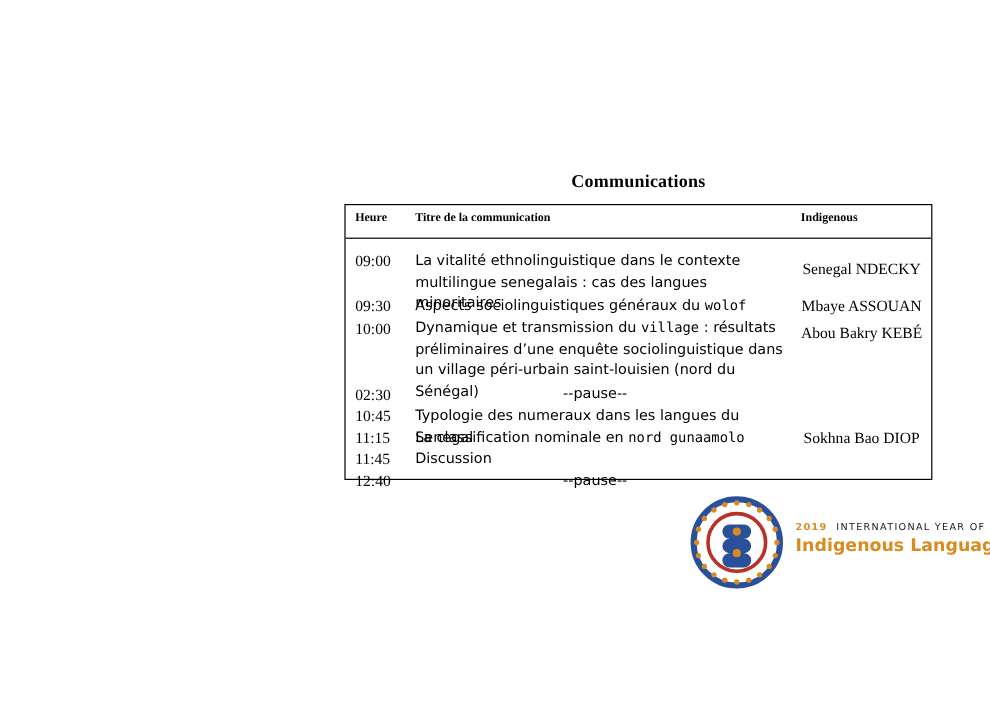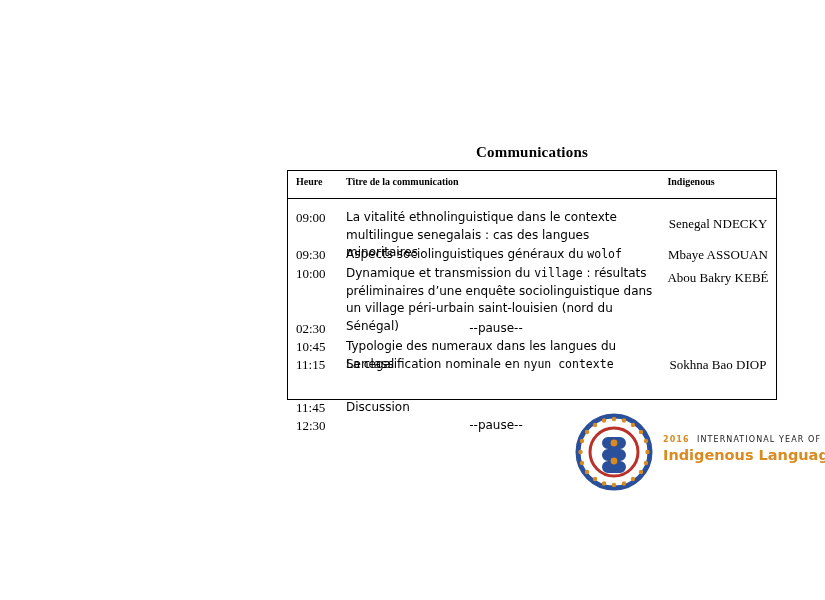--- a/index.html
+++ b/index.html
@@ -182,32 +182,32 @@
         <div class="cell-speaker"></div>
       </div>
 
       <div class="row" style="height:18px;">
         <div class="cell-time">10:45</div>
         <div class="cell-title"><span>Typologie des numeraux dans les langues du Senegal</span></div>
       </div>
 
       <div class="row" style="height:18px;">
         <div class="cell-time">11:15</div>
-        <div class="cell-title"><span>La classification nominale en </span><span class="mono">nyun  contexte</span></div>
+        <div class="cell-title"><span>La classification nominale en </span><span class="mono">nord  gunaamolo</span></div>
         <div class="cell-speaker">Sokhna Bao DIOP</div>
       </div>
 
-      <div class="row" style="height:18px;margin-top:25px;">
+      <div class="row" style="height:18px;">
         <div class="cell-time">11:45</div>
         <div class="cell-title"><span>Discussion</span></div>
         <div class="cell-speaker"></div>
       </div>
 
       <div class="row" style="height:18px;">
-        <div class="cell-time">12:30</div>
+        <div class="cell-time">12:40</div>
         <div class="cell-title center"><span>--pause--</span></div>
         <div class="cell-speaker"></div>
       </div>
 
     </div>
   </div>
 
   <div class="logo-wrap">
     <div class="logo-mark">
       <svg width="78" height="78" viewBox="0 0 78 78" xmlns="http://www.w3.org/2000/svg">
@@ -235,18 +235,18 @@
             <circle cx="29" cy="7.5" r="2.2"></circle>
         </g>
         <circle cx="39" cy="39" r="24" fill="#ffffff"></circle>
         <circle cx="39" cy="39" r="24" fill="none" stroke="#b8322a" stroke-width="3"></circle>
         <path d="M33 24 h12 a6 6 0 0 1 0 12 h-12 a6 6 0 0 0 0 12 h12 a6 6 0 0 1 0 12 h-12 a6 6 0 0 1 0 -12 h12 a6 6 0 0 0 0 -12 h-12 a6 6 0 0 1 0 -12 z" fill="#2a4f9b"></path>
         <circle cx="39" cy="30" r="3.4" fill="#d98b1f"></circle>
         <circle cx="39" cy="48" r="3.4" fill="#d98b1f"></circle>
       </svg>
     </div>
     <div class="logo-text">
-      <div class="logo-line1"><span class="yr">2016</span>&nbsp;&nbsp;<span>INTERNATIONAL YEAR OF</span></div>
+      <div class="logo-line1"><span class="yr">2019</span>&nbsp;&nbsp;<span>INTERNATIONAL YEAR OF</span></div>
       <div class="logo-line2">Indigenous Languages</div>
     </div>
   </div>
 
 </div>
 
 </body></html>

